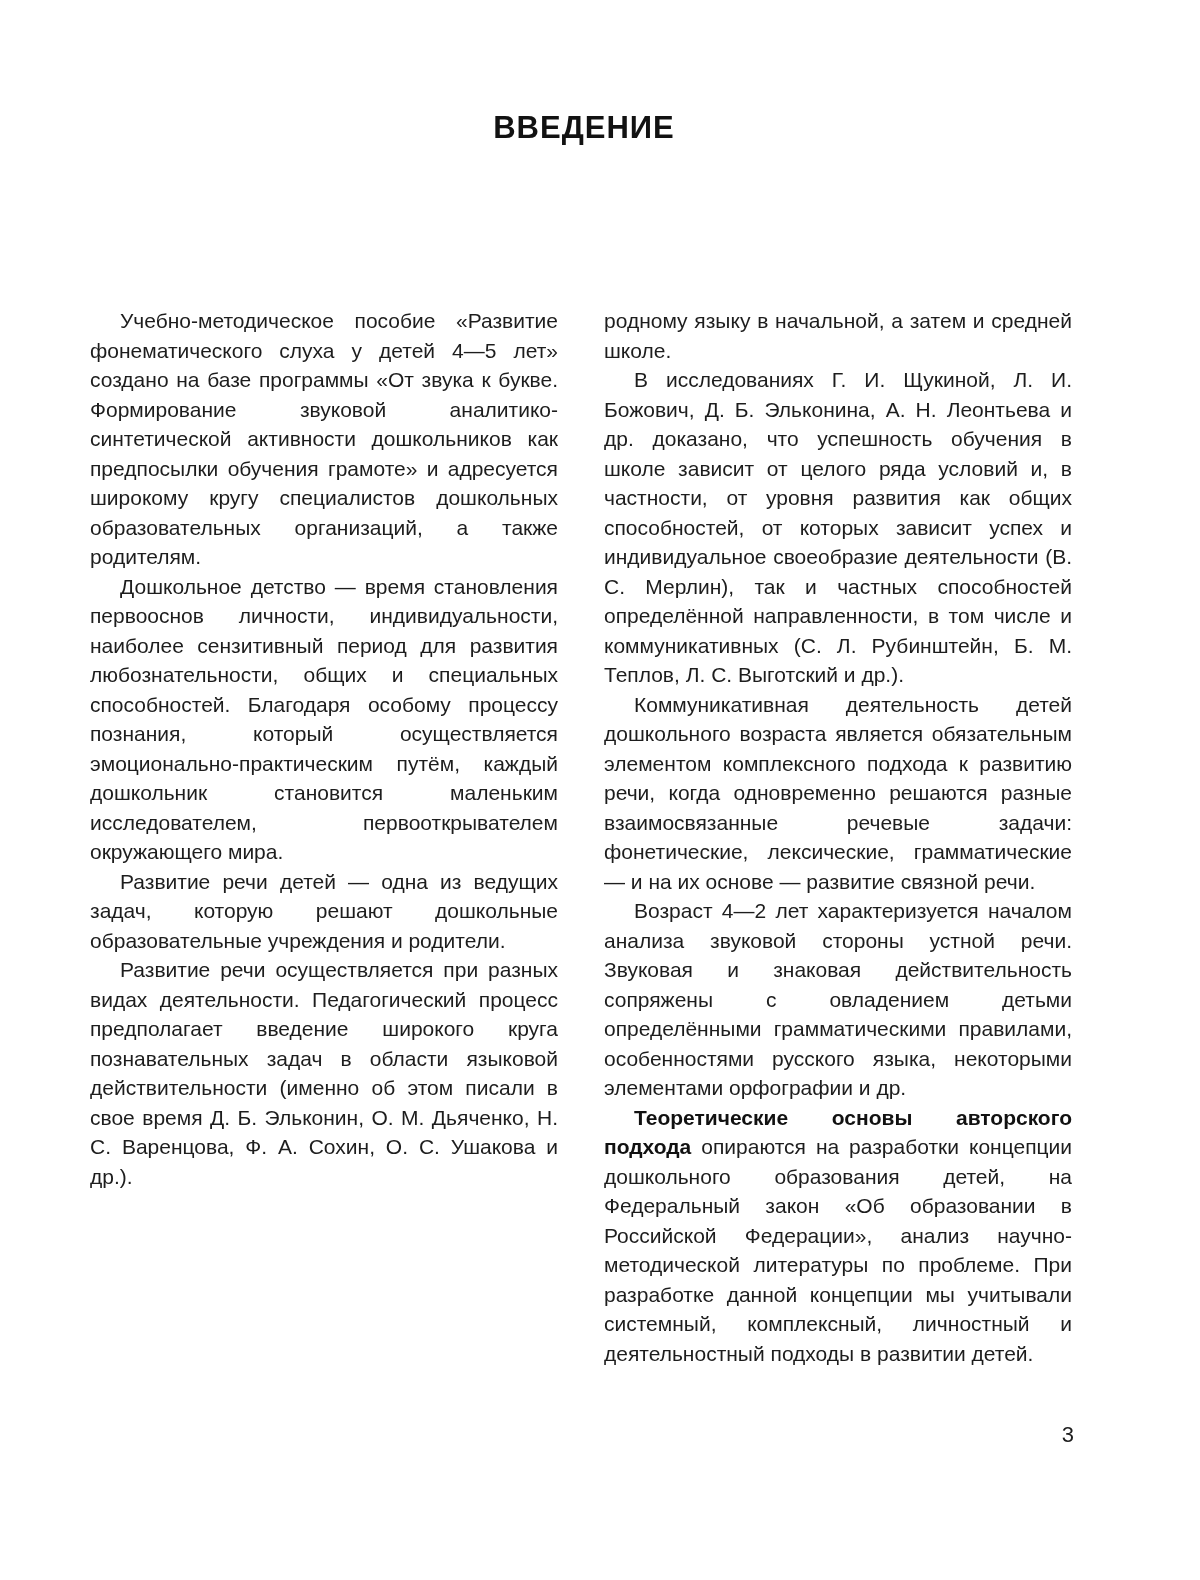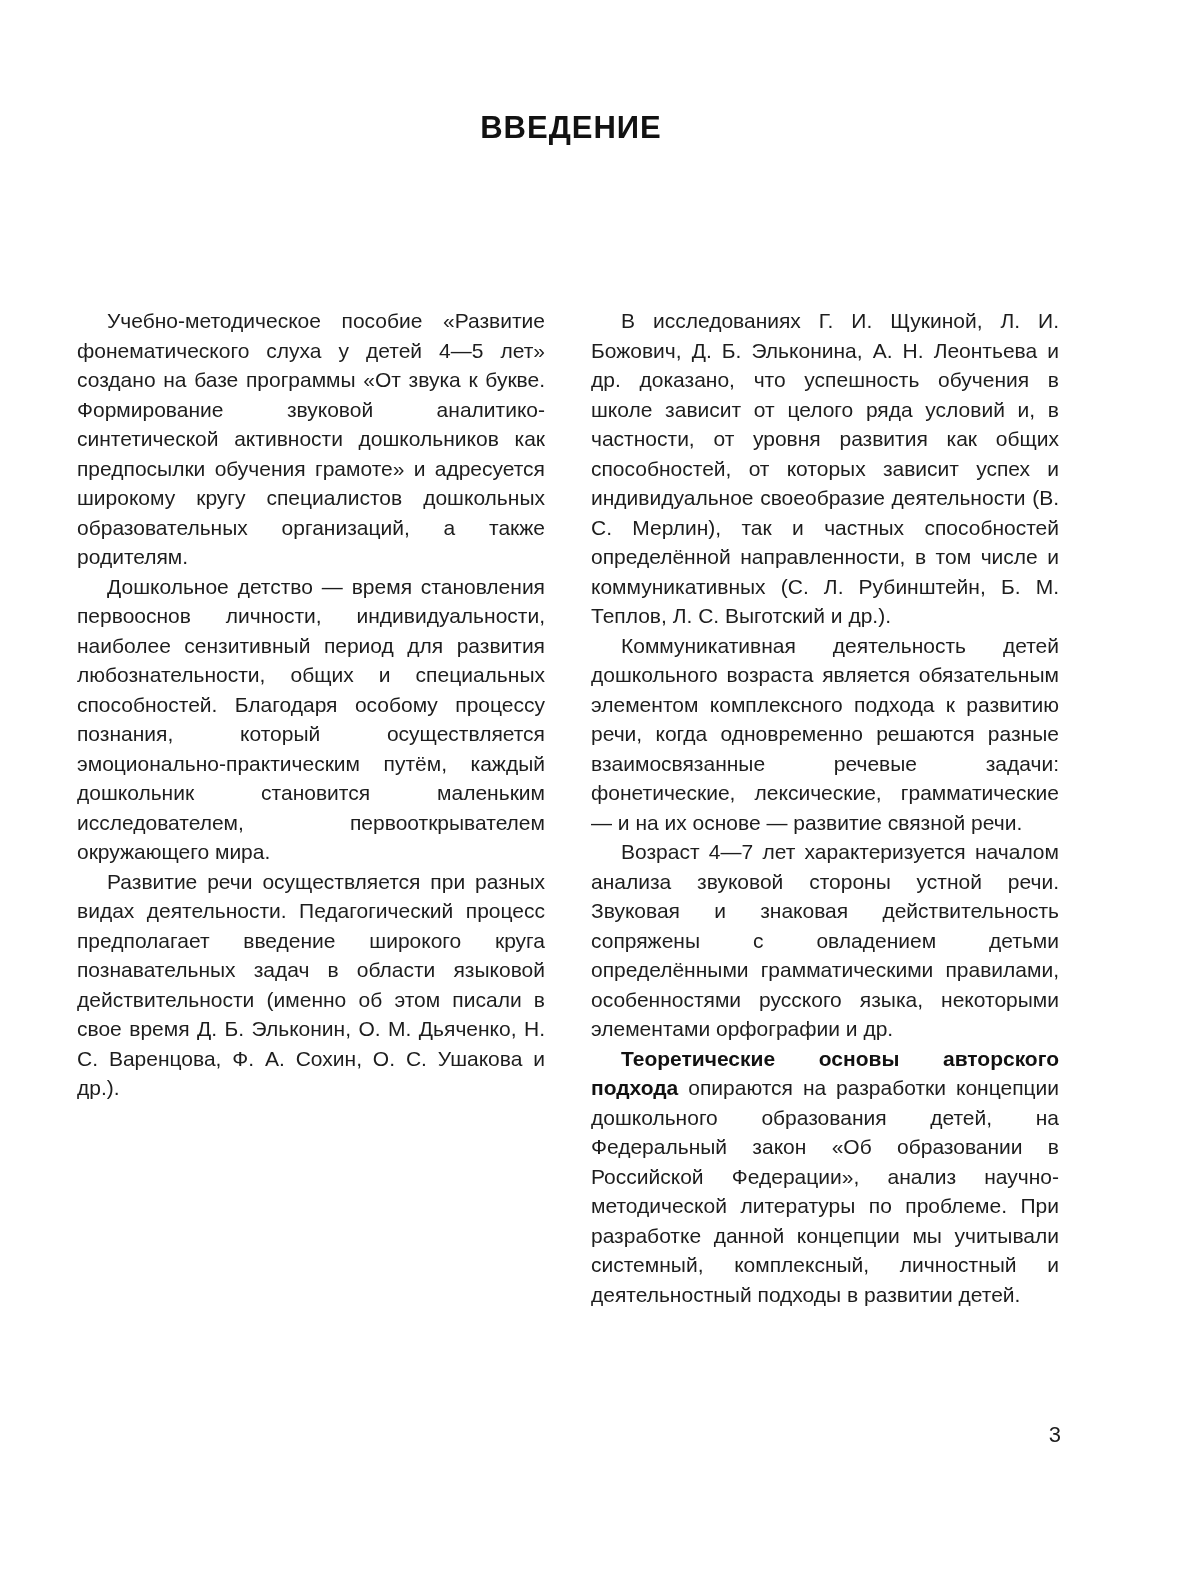--- a/index.html
+++ b/index.html
@@ -7,21 +7,21 @@
   body {
     width: 1200px;
     height: 1580px;
     position: relative;
     font-family: "Liberation Sans", "DejaVu Sans", sans-serif;
     color: #1d1d1d;
     overflow: hidden;
   }
   .page {
     position: absolute;
-    left: 77px;
+    left: 90px;
     top: 0;
     width: 988px;
     height: 1580px;
     text-decoration: underline;
   }
   .title {
     position: absolute;
     top: 110px;
     left: 0;
     width: 100%;
@@ -63,27 +63,29 @@
 
 <div class="page">
 
   <h1 class="title">ВВЕДЕНИЕ</h1>
 
   <div class="columns">
 
     <div class="col">
       <p class="para">Учебно-методическое пособие «Развитие фонематического слуха у детей 4—5 лет» создано на базе программы «От звука к букве. Формирование звуковой аналитико-синтетической активности дошкольников как предпосылки обучения грамоте» и адресуется широкому кругу специалистов дошкольных образовательных организаций, а также родителям.</p>
       <p class="para">Дошкольное детство — время становления первооснов личности, индивидуальности, наиболее сензитивный период для развития любознательности, общих и специальных способностей. Благодаря особому процессу познания, который осуществляется эмоционально-практическим путём, каждый дошкольник становится маленьким исследователем, первооткрывателем окружающего мира.</p>
+      <p class="para">Развитие речи детей — одна из ведущих задач, которую решают дошкольные образовательные учреждения и родители.</p>
       <p class="para">Развитие речи осуществляется при разных видах деятельности. Педагогический процесс предполагает введение широкого круга познавательных задач в области языковой действительности (именно об этом писали в свое время Д. Б. Эльконин, О. М. Дьяченко, Н. С. Варенцова, Ф. А. Сохин, О. С. Ушакова и др.).</p>
     </div>
 
     <div class="col">
+      <p class="para no-indent">родному языку в начальной, а затем и средней школе.</p>
       <p class="para">В исследованиях Г. И. Щукиной, Л. И. Божович, Д. Б. Эльконина, А. Н. Леонтьева и др. доказано, что успешность обучения в школе зависит от целого ряда условий и, в частности, от уровня развития как общих способностей, от которых зависит успех и индивидуальное своеобразие деятельности (В. С. Мерлин), так и частных способностей определённой направленности, в том числе и коммуникативных (С. Л. Рубинштейн, Б. М. Теплов, Л. С. Выготский и др.).</p>
       <p class="para">Коммуникативная деятельность детей дошкольного возраста является обязательным элементом комплексного подхода к развитию речи, когда одновременно решаются разные взаимосвязанные речевые задачи: фонетические, лексические, грамматические — и на их основе — развитие связной речи.</p>
-      <p class="para">Возраст 4—7 лет характеризуется началом анализа звуковой стороны устной речи. Звуковая и знаковая действительность сопряжены с овладением детьми определёнными грамматическими правилами, особенностями русского языка, некоторыми элементами орфографии и др.</p>
+      <p class="para">Возраст 4—2 лет характеризуется началом анализа звуковой стороны устной речи. Звуковая и знаковая действительность сопряжены с овладением детьми определёнными грамматическими правилами, особенностями русского языка, некоторыми элементами орфографии и др.</p>
       <p class="para"><strong>Теоретические основы авторского подхода</strong><span> опираются на разработки концепции дошкольного образования детей, на Федеральный закон «Об образовании в Российской Федерации», анализ научно-методической литературы по проблеме. При разработке данной концепции мы учитывали системный, комплексный, личностный и деятельностный подходы в развитии детей.</span></p>
     </div>
 
   </div>
 
   <div class="page-number">3</div>
 
 </div>
 
 </body></html>

